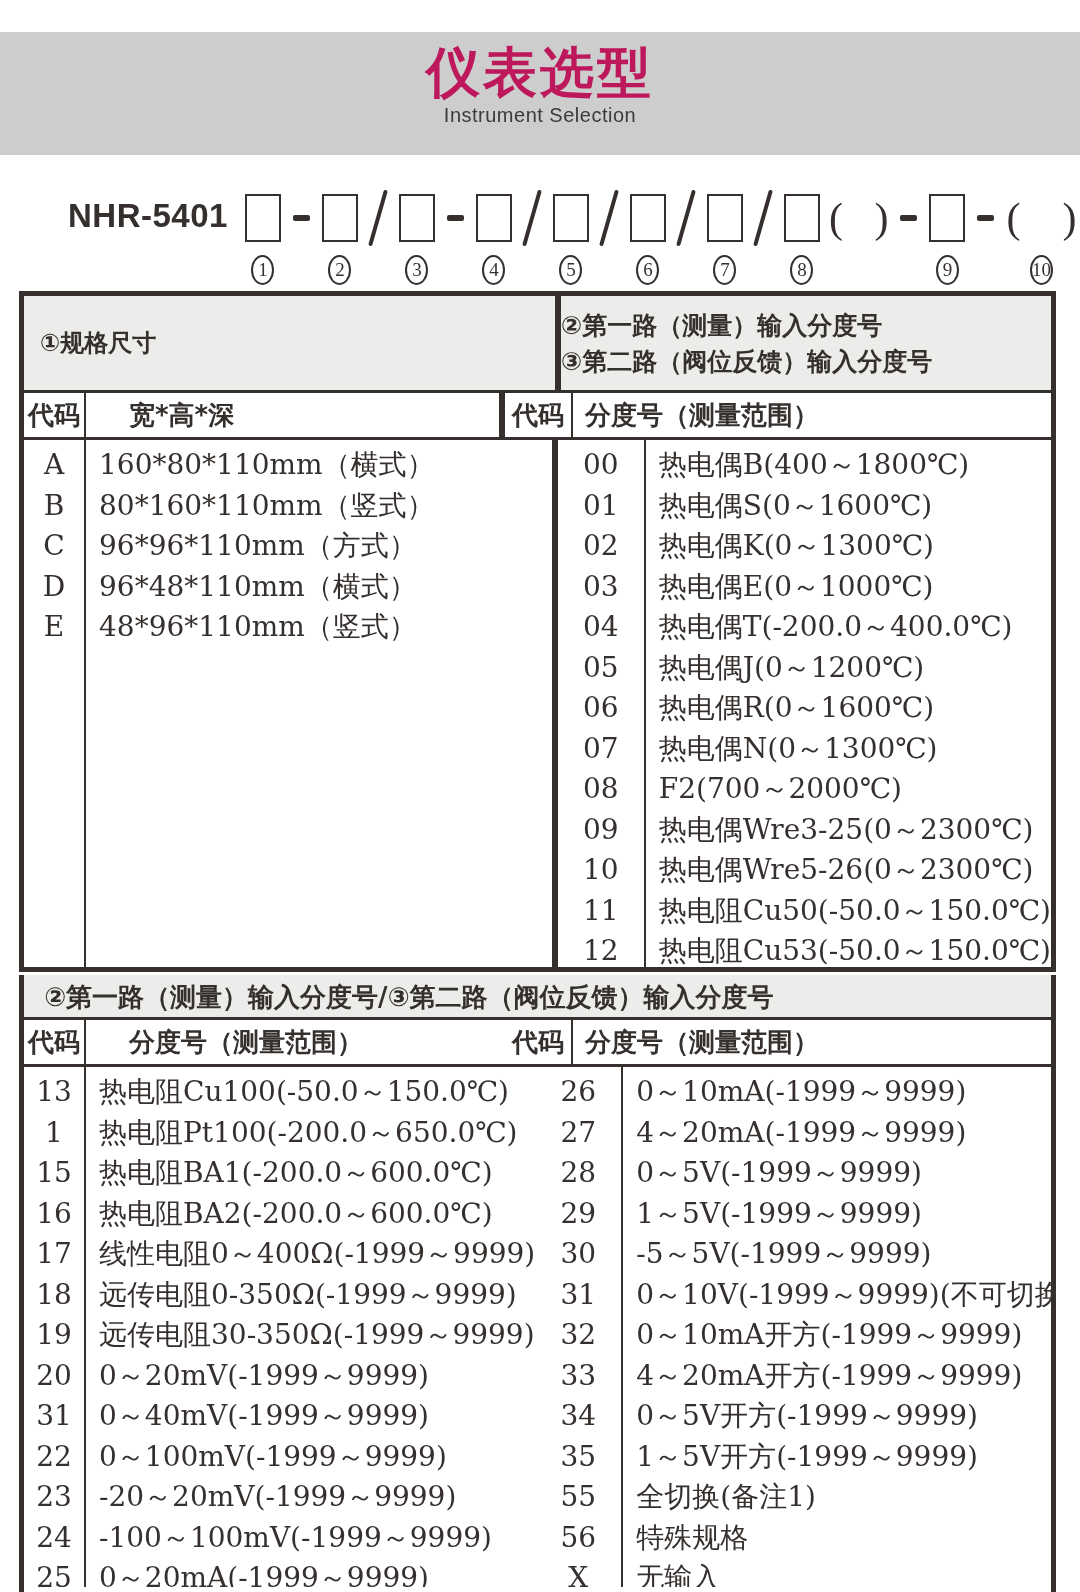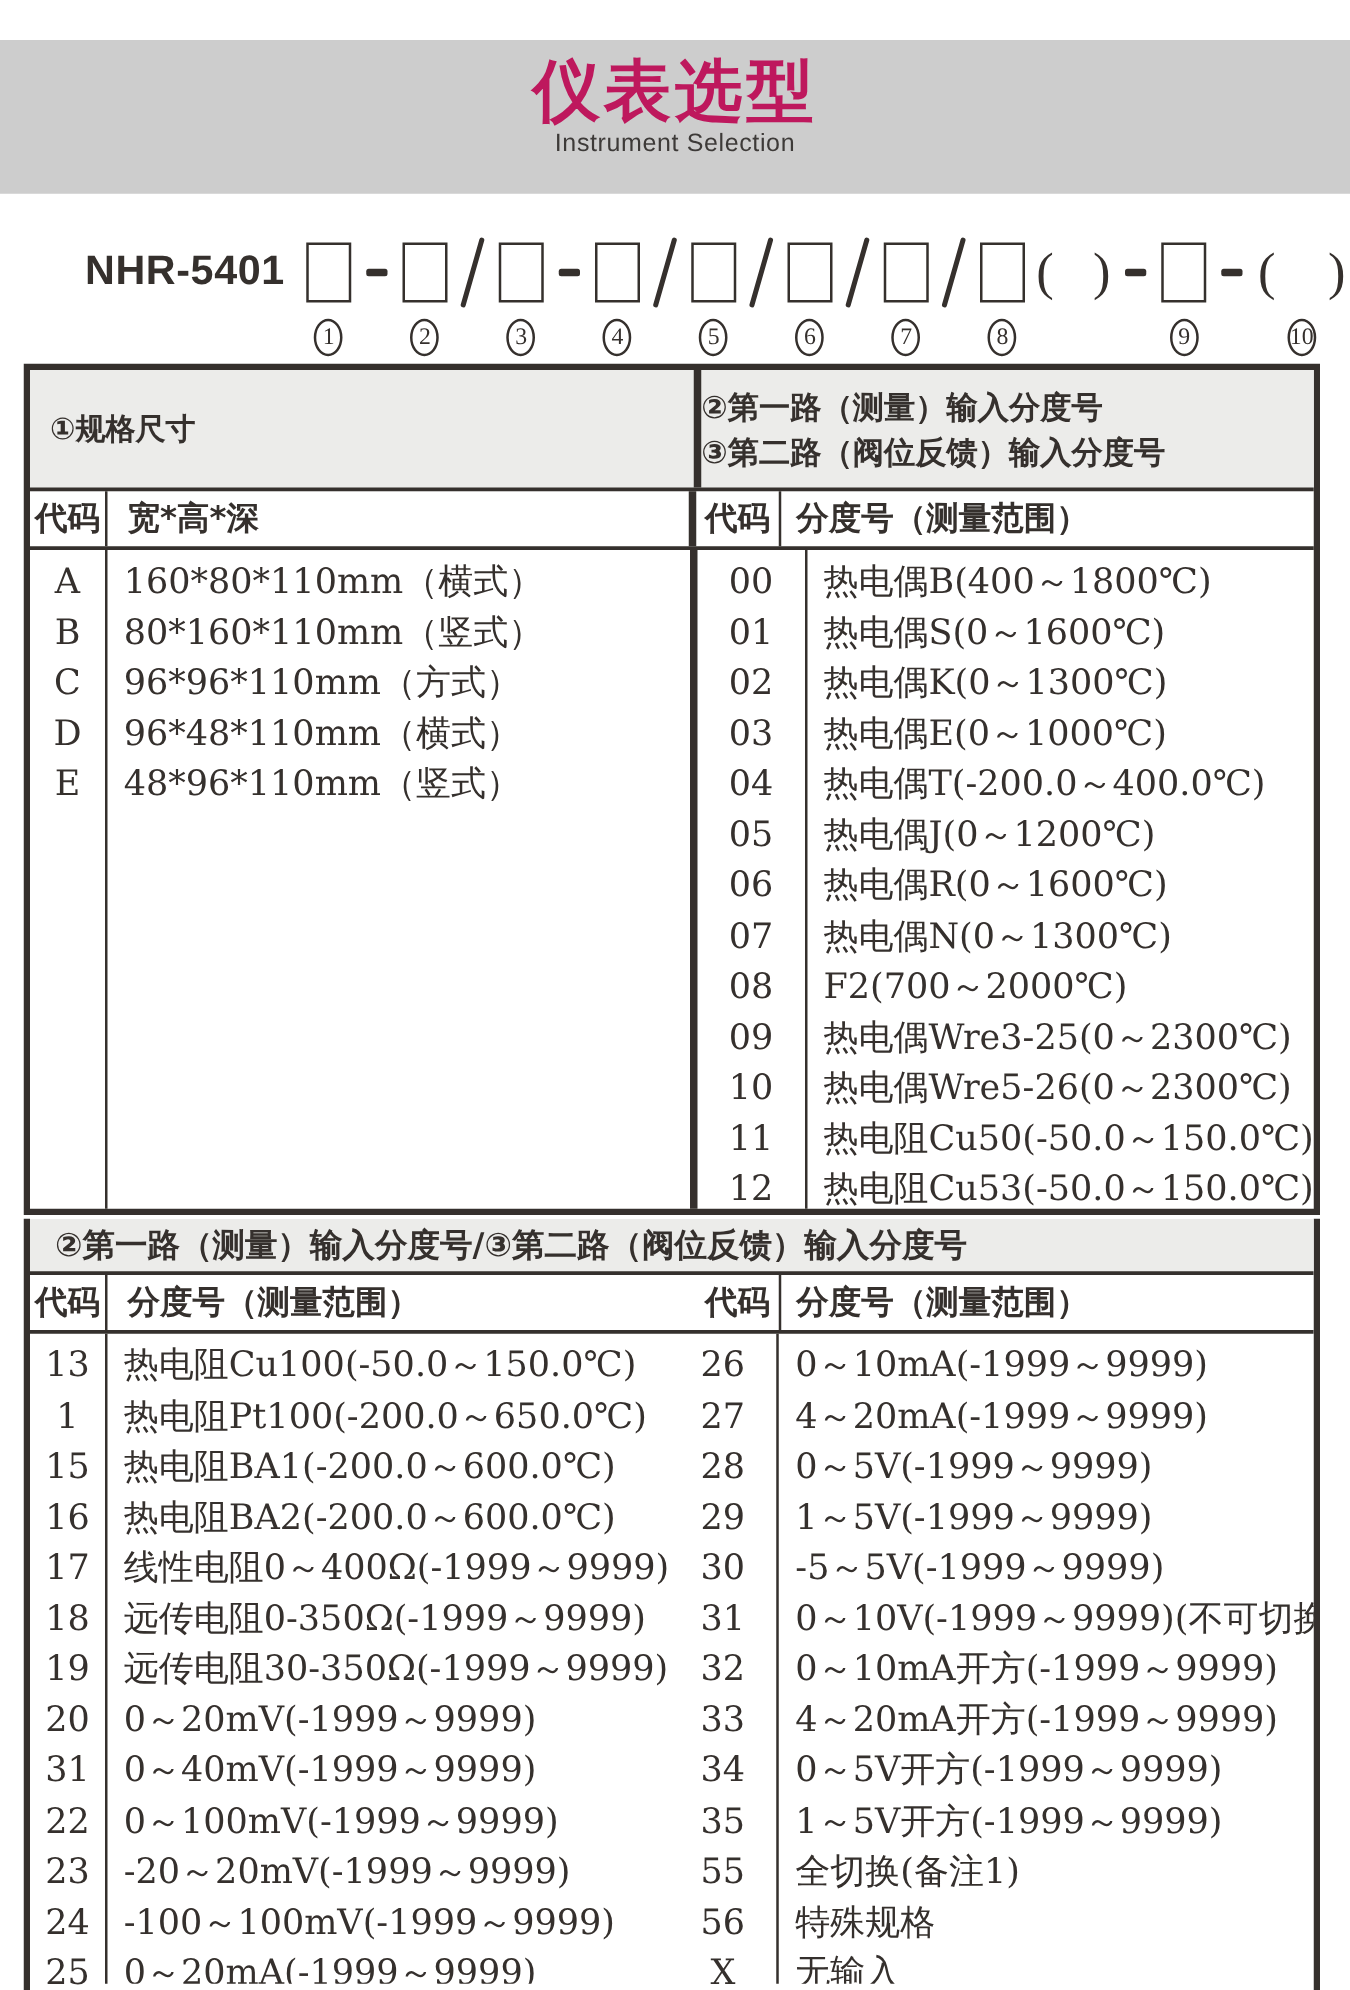--- a/index.html
+++ b/index.html
@@ -55,21 +55,21 @@
     width:531px; display:flex; align-items:center; padding-left:16px;
     font-family:"DejaVu Sans", sans-serif; font-weight:bold; font-size:24px;
   }
   .t1-header-right {
     flex:1; border-left:6px solid #35302d; padding:12px 0 0 0;
     font-family:"DejaVu Sans", sans-serif; font-weight:bold; font-size:25px; line-height:36px;
   }
   .subrow { display:flex; height:47px; border-bottom:3px solid #35302d;
     font-family:"DejaVu Sans", sans-serif; font-weight:bold; font-size:26px; }
   .subrow .c1 { width:62px; border-right:2px solid #35302d; text-align:center; line-height:45px; }
-  .subrow .d1 { width:465px; padding-left:16px; line-height:45px; }
+  .subrow .d1 { width:386px; padding-left:16px; line-height:45px;margin-left:27px; }
   .subrow .mid { width:6px; background:#35302d; }
   .subrow .mid.ghost { background:transparent; }
   .subrow .c2 { width:68px; border-right:2px solid #35302d; text-align:center; line-height:45px; }
   .subrow .d2 { flex:1; padding-left:12px; line-height:45px; }
   .tbody { display:flex; height:527px; }
   .tbody .half-l { width:531px; display:flex; }
   .tbody .mid { width:6px; background:#35302d; }
   .tbody .half-r { flex:1; display:flex; }
   .codes { border-right:2px solid #35302d; padding-top:5px; }
   .half-l .codes { width:62px; }

